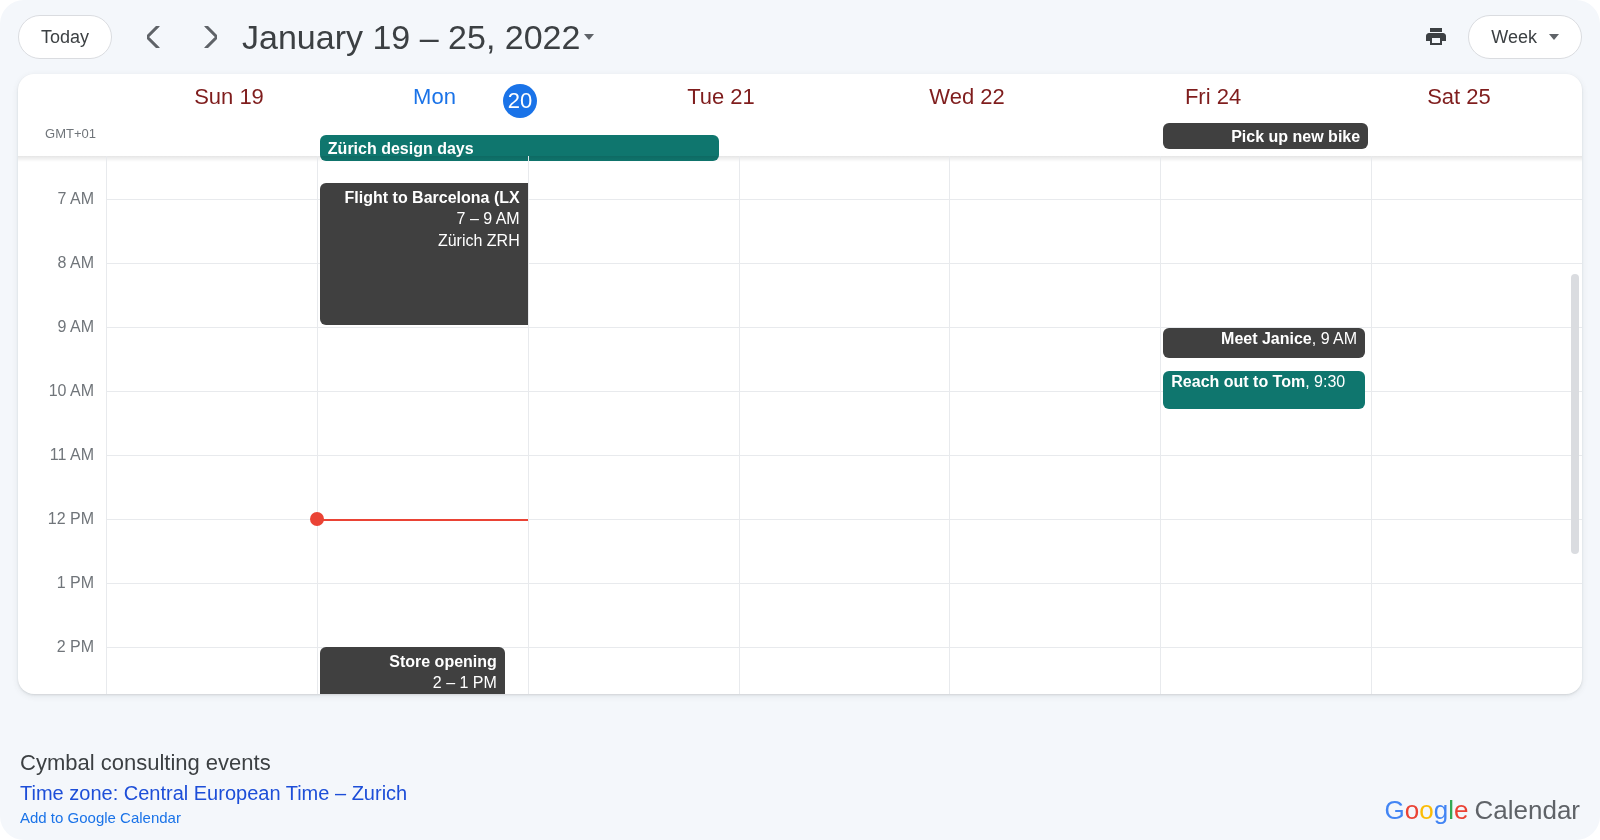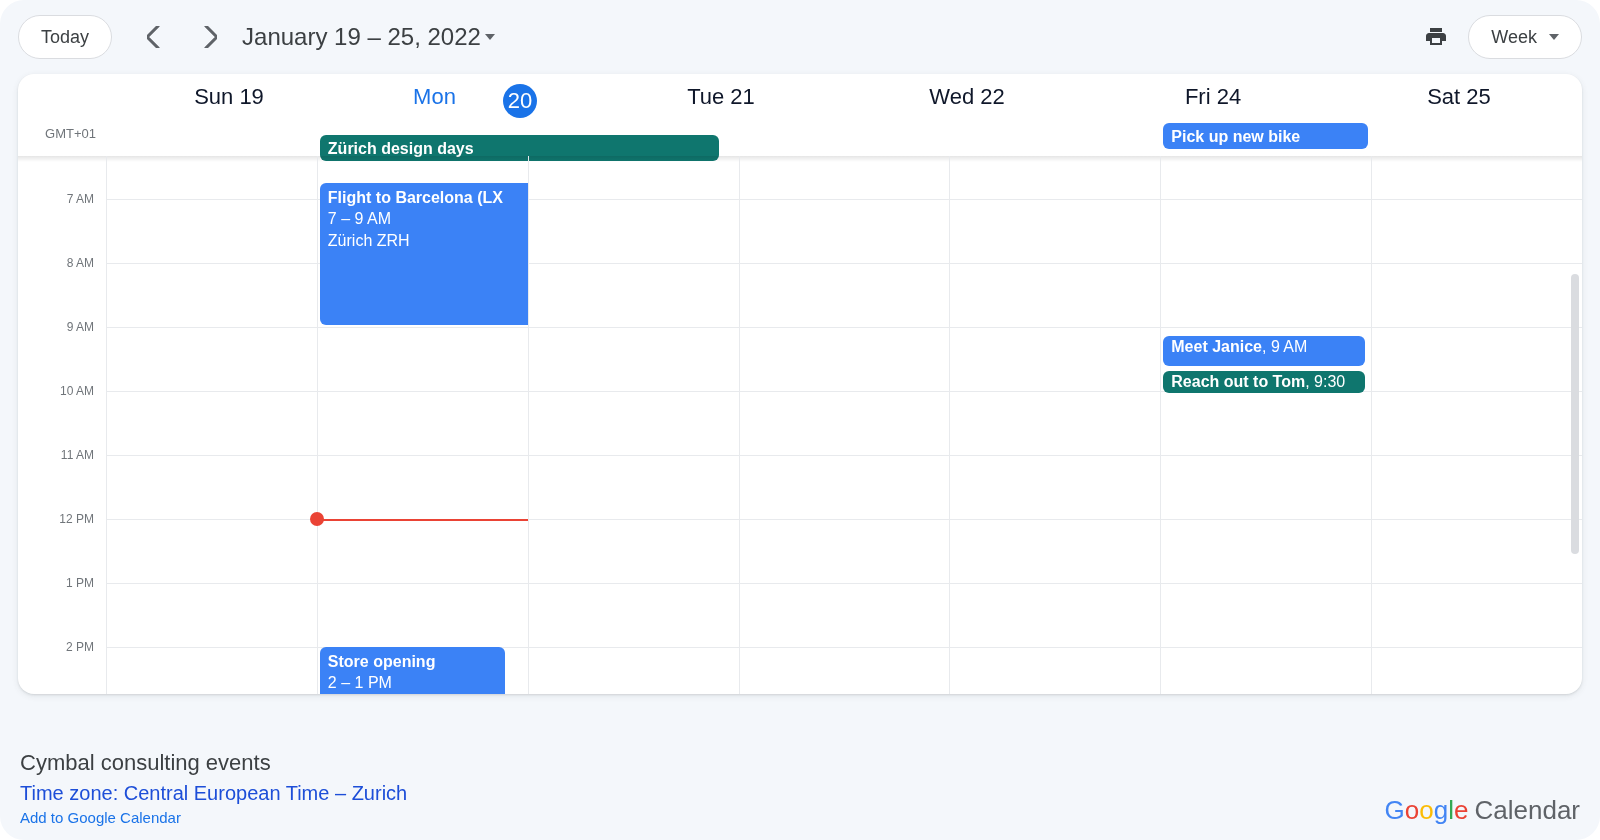--- a/index.html
+++ b/index.html
@@ -8,70 +8,70 @@
 
   
   .header { display: flex; align-items: center; height: 74px; padding: 0 18px; }
   .btn-outline {
     border: 1px solid #dadce0; background: #fff; border-radius: 22px;
     padding: 0 22px; height: 44px; display: inline-flex; align-items: center;
     font-size: 18px; color: #3c4043; cursor: pointer; font-weight: 500;
   }
   .nav-arrows { display: flex; align-items: center; margin: 0 18px 0 28px; gap: 28px; }
   .icon-btn { width: 28px; height: 28px; display: flex; align-items: center; justify-content: center; cursor: pointer; color: #5f6368; }
-  .date-range { display: flex; align-items: center; gap: 4px; font-size: 24px; color: #3c4043; cursor: pointer; }
+  .date-range { display: flex; align-items: center; gap: 4px; font-size: 34px; color: #3c4043; cursor: pointer; }
   .spacer { flex: 1; }
   .drop-tri { width: 0; height: 0; border-left: 5px solid transparent; border-right: 5px solid transparent; border-top: 6px solid #5f6368; }
   .view-btn { margin-left: 18px; gap: 12px; }
 
   
   .surface {
     position: absolute; left: 18px; right: 18px; top: 74px; height: 620px;
     background: #fff; border-radius: 16px; overflow: hidden;
     box-shadow: 0 1px 2px rgba(60,64,67,.12), 0 2px 6px rgba(60,64,67,.10);
   }
 
   
   .dayheaders { display: flex; height: 46px; align-items: center; border-bottom: 0px solid #e8eaed; }
   .gutter { width: 88px; flex: none; }
-  .daycell { flex: 1; text-align: center; font-size: 22px; color: #0f172a; display: flex; align-items: baseline; justify-content: center; gap: 6px;}
+  .daycell { flex: 1; text-align: center; font-size: 22px; color: #7f1d1d; display: flex; align-items: baseline; justify-content: center; gap: 6px;}
   .daycell.today { color: #1a73e8; font-weight: 500; gap: 47px;}
   .daynum-today {
     display: inline-flex; align-items: center; justify-content: center;
     width: 34px; height: 34px; border-radius: 50%; background: #1a73e8; color: #fff;
     position: relative; top: 4px; font-weight: 500;
   }
 
   
   .allday-row { display: flex; height: 36px; position: relative; }
   .tz-label { width: 88px; flex: none; font-size: 13px; color: #70757a; text-align: right; padding-right: 10px; padding-top: 6px;}
   .allday-track { flex: 1; position: relative; }
   .allday-shadow {
     position: absolute; left: 0; right: 0; bottom: -6px; height: 6px;
     background: linear-gradient(to bottom, rgba(0,0,0,.10), rgba(0,0,0,0));
     pointer-events: none;
   }
 
   
   .grid-wrap { position: absolute; left: 0; right: 0; top: 82px; bottom: 0; display: flex; }
   .time-col { width: 88px; flex: none; position: relative; }
-  .time-label { position: absolute; right: 12px; font-size: 12px; color: #70757a; transform: translateY(-50%); text-align: right; }
+  .time-label { position: absolute; right: 12px; font-size: 16px; color: #70757a; transform: translateY(-50%); text-align: right; }
   .cols { flex: 1; position: relative; }
   .col { position: absolute; top: 0; bottom: 0; border-left: 1px solid #e8eaed; }
   .hline { position: absolute; left: 0; right: 0; border-top: 1px solid #e8eaed; }
 
   
   .event {
     position: absolute; border-radius: 6px; color: #fff; font-size: 16px; font-weight: 600;
     padding: 2px 8px; overflow: hidden; white-space: nowrap; text-overflow: ellipsis;
     cursor: pointer;
   }
   .event.multi-line { white-space: normal; line-height: 1.35; padding: 4px 8px; }
   .event .sub { font-weight: 500; }
-  .c-blue  { background: #3b82f6; }
+  .c-blue  { background: #404040; text-align: right; }
   .c-coral { background: #0f766e; margin-top: 12px; }
   .event .time-suffix { font-weight: 500; }
 
   
   .now-line { position: absolute; height: 0; border-top: 2px solid #ea4335; }
   .now-dot  { position: absolute; width: 14px; height: 14px; background: #ea4335; border-radius: 50%; transform: translate(-50%, -50%); }
 
   
   .scroll-ind { position: absolute; right: 3px; top: 200px; width: 8px; height: 280px; background: #dadce0; border-radius: 4px; }
 
@@ -169,22 +169,22 @@
           <div class="hline" style="top: 234.688px;"></div>
           <div class="hline" style="top: 298.688px;"></div>
           <div class="hline" style="top: 362.688px;"></div>
           <div class="hline" style="top: 426.688px;"></div>
           <div class="hline" style="top: 490.688px;"></div>
           <div class="event c-blue multi-line" style="top: 26.688px; height: 142px; left: calc(14.2857% + 3px); width: calc(14.2857% - 3px); border-top-right-radius: 0px; border-bottom-right-radius: 0px;">
             <div>Flight to Barcelona (LX</div>
             <div class="sub">7 – 9 AM</div>
             <div class="sub">Zürich ZRH</div>
           </div>
-          <div class="event c-blue" style="top: 180px; height: 30px; left: calc(71.4285% + 3px); width: calc(14.2857% - 9px);">Meet Janice<span class="time-suffix">, 9 AM</span></div>
-          <div class="event c-coral" style="top: 202.688px; height: 22px; left: calc(71.4285% + 3px); width: calc(14.2857% - 9px);">Reach out to Tom<span class="time-suffix">, 9:30</span></div>
+          <div class="event c-blue" style="top: 172px; height: 30px; left: calc(71.4285% + 3px); width: calc(14.2857% - 9px);">Meet Janice<span class="time-suffix">, 9 AM</span></div>
+          <div class="event c-coral" style="top: 202.688px; height: 38px; left: calc(71.4285% + 3px); width: calc(14.2857% - 9px);">Reach out to Tom<span class="time-suffix">, 9:30</span></div>
           <div class="event c-blue multi-line" style="top: 490.688px; height: 62px; left: calc(14.2857% + 3px); width: calc(13.1428% - 9px);">
             <div>Store opening</div>
             <div class="sub">2 – 1 PM</div>
           </div>
           <div class="now-line" style="top: 362.688px; left: 14.2857%; width: 14.2857%;"></div>
           <div class="now-dot" style="top: 362.688px; left: 14.2857%;"></div>
         </div>
     </div>
 
     <div class="scroll-ind"></div>

